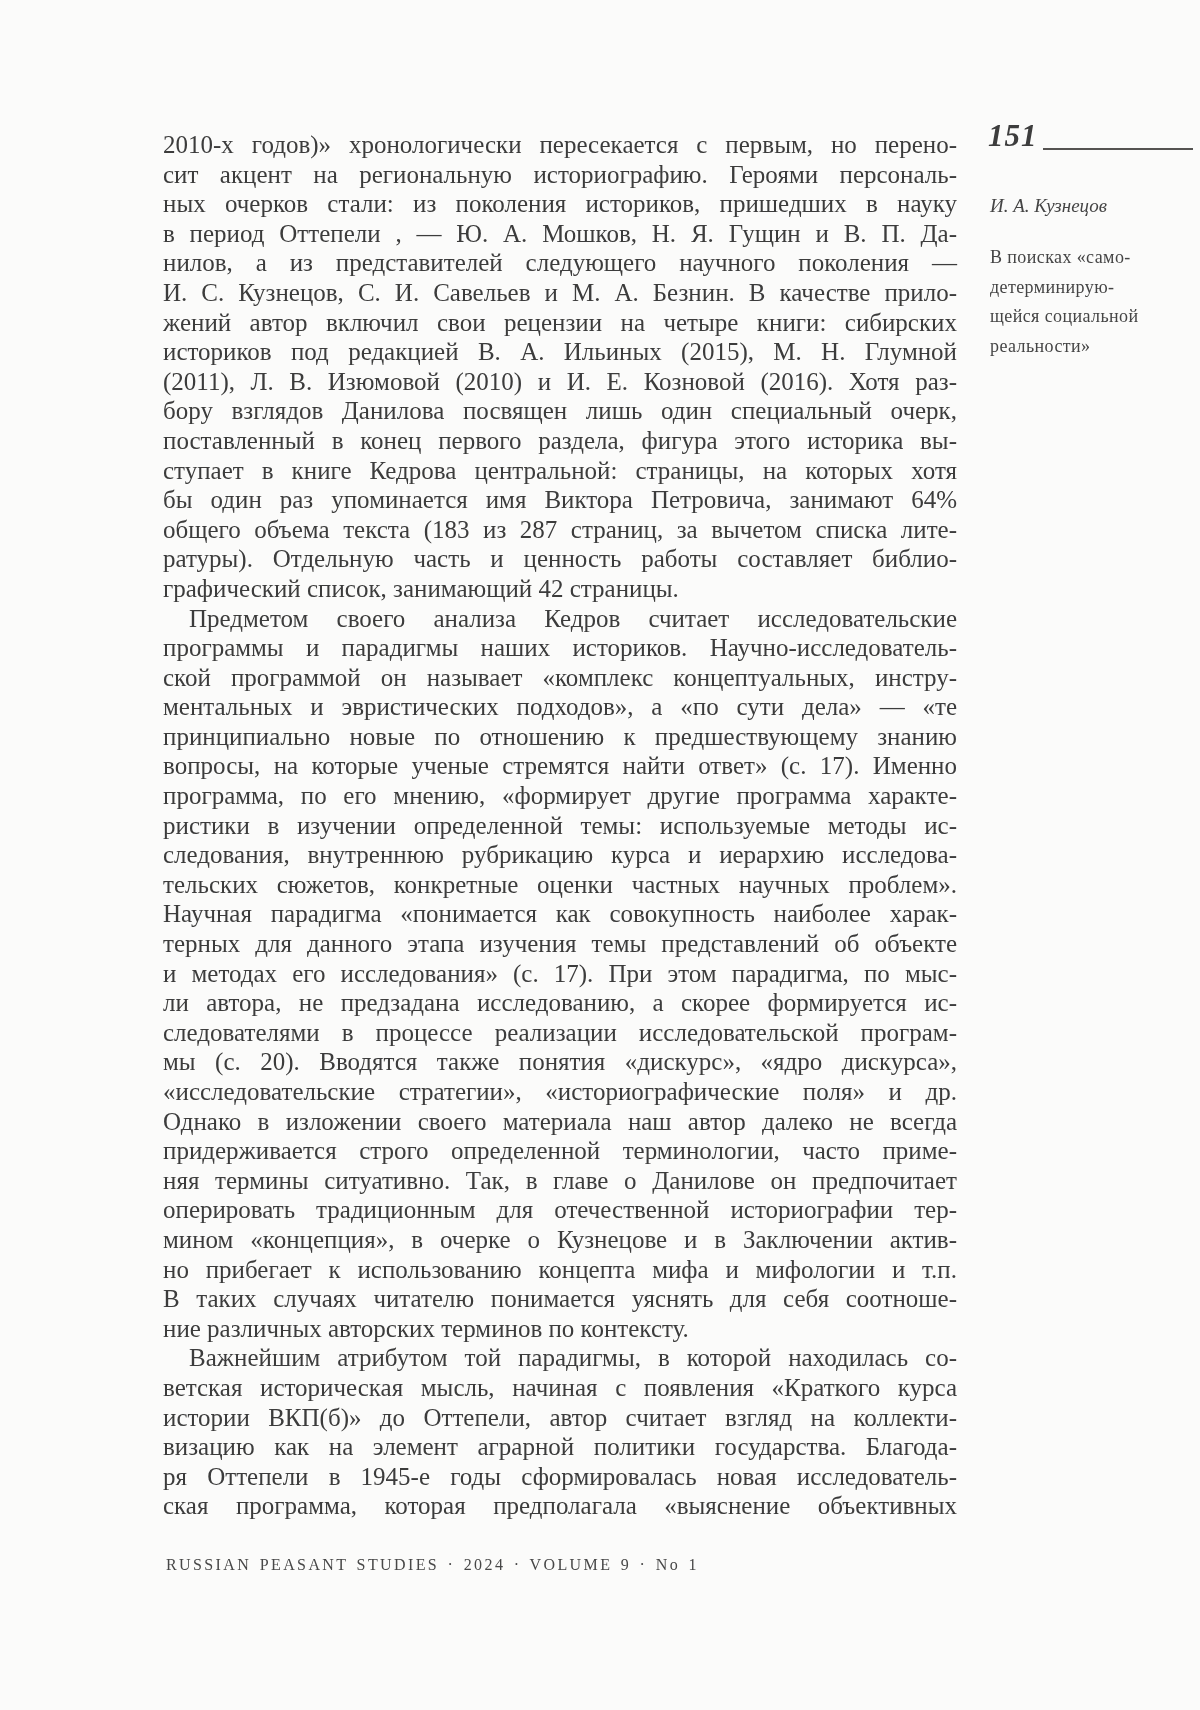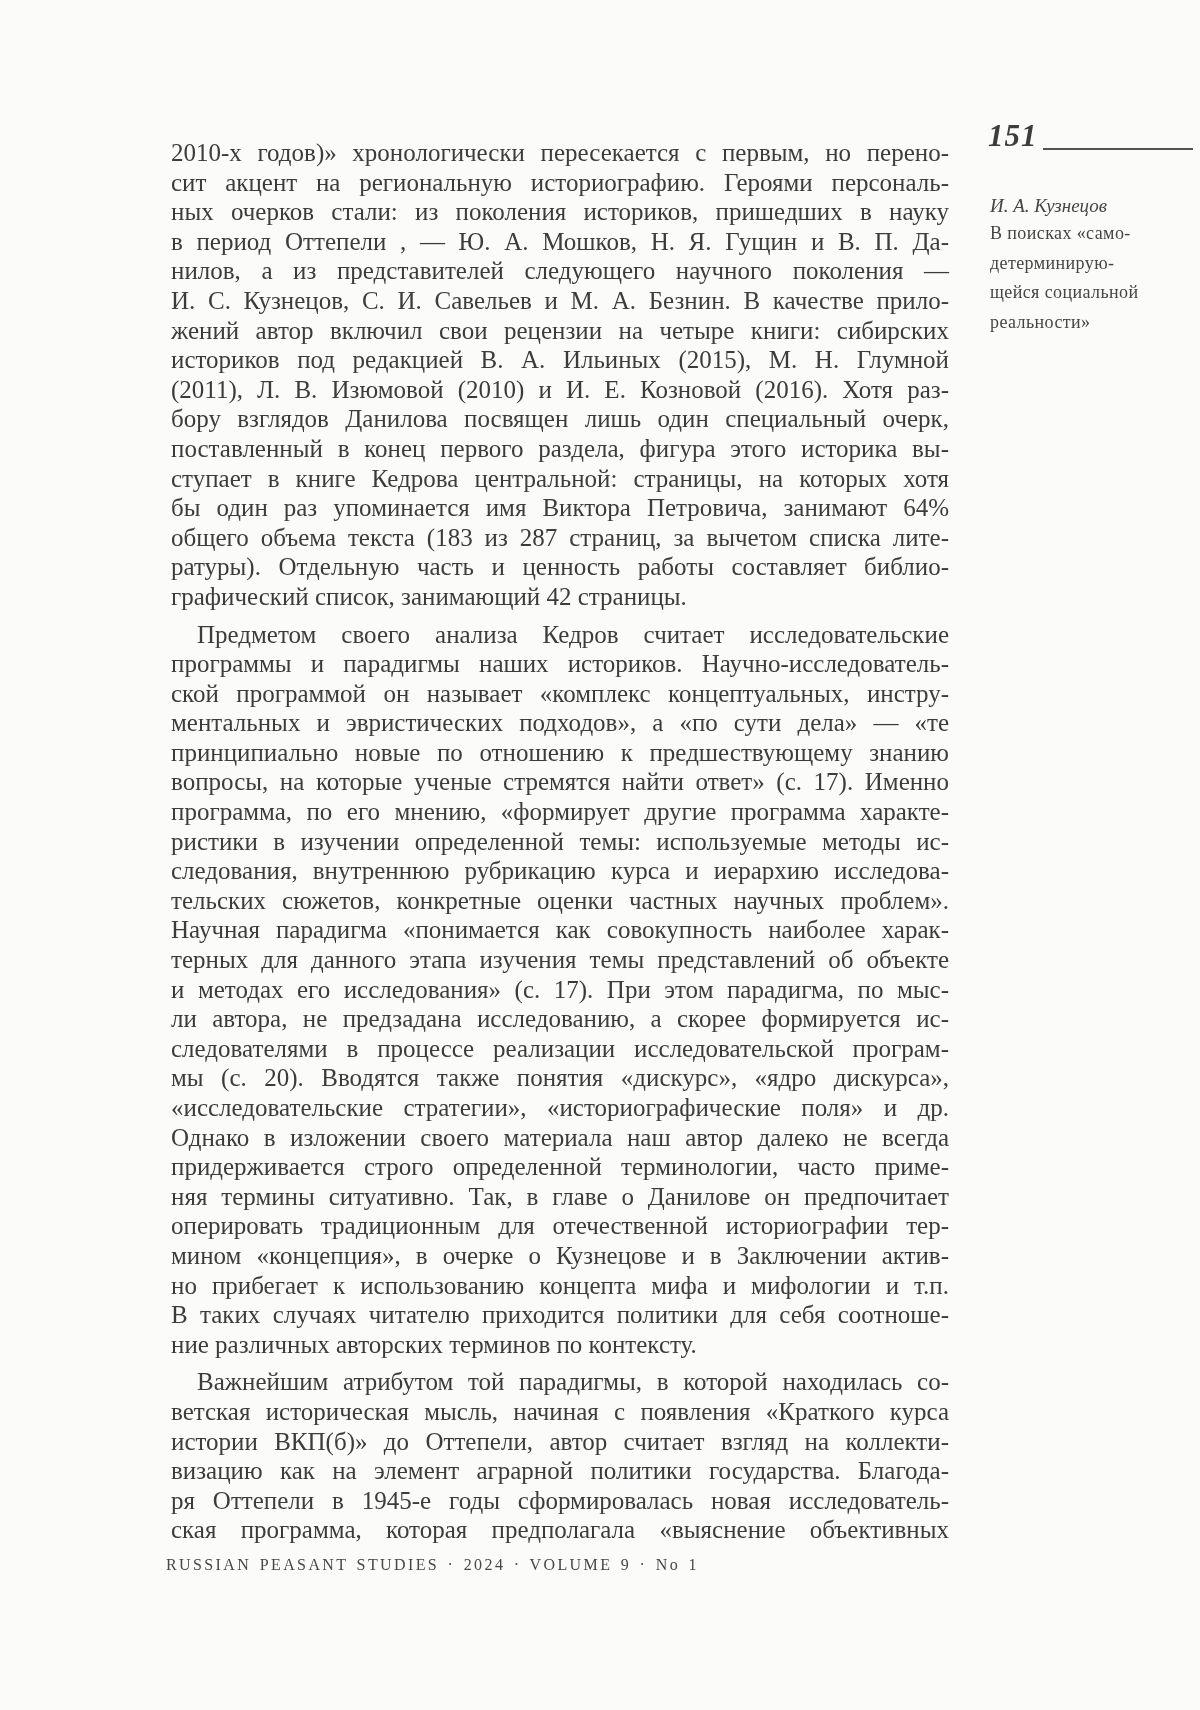--- a/index.html
+++ b/index.html
@@ -34,39 +34,39 @@
   
   .sidebar {
     position: absolute;
     left: 990px; top: 193px;
     width: 195px;
   }
   .sidebar .author {
     font-style: italic;
     font-size: 19px;
     line-height: 26px;
-    margin-bottom: 0;
+    margin-bottom: 24px;
     color: #454545;
   }
   .sidebar .rline {
     font-size: 18px;
     line-height: 29.5px;
     letter-spacing: 0.4px;
     color: #454545;
   }
   
   .bodycol {
     position: absolute;
     left: 163px; top: 130px;
     width: 794px;
     font-size: 25px;
     line-height: 29.6px;
     color: #3c3c3c;
   }
-  .paragraph { margin: 8px; }
+  .paragraph { margin: 0; }
   .line {
     text-align: justify;
     text-align-last: left;
   }
   .line.just { text-align-last: justify; }
   .line.first { text-indent: 26px; }
   
   .footer {
     position: absolute;
     left: 166px; top: 1556px;
@@ -131,21 +131,21 @@
         <div class="line just">ли автора, не предзадана исследованию, а скорее формируется ис-</div>
         <div class="line just">следователями в процессе реализации исследовательской програм-</div>
         <div class="line just">мы (с. 20). Вводятся также понятия «дискурс», «ядро дискурса»,</div>
         <div class="line just">«исследовательские стратегии», «историографические поля» и др.</div>
         <div class="line just">Однако в изложении своего материала наш автор далеко не всегда</div>
         <div class="line just">придерживается строго определенной терминологии, часто приме-</div>
         <div class="line just">няя термины ситуативно. Так, в главе о Данилове он предпочитает</div>
         <div class="line just">оперировать традиционным для отечественной историографии тер-</div>
         <div class="line just">мином «концепция», в очерке о Кузнецове и в Заключении актив-</div>
         <div class="line just">но прибегает к использованию концепта мифа и мифологии и т.п.</div>
-        <div class="line just">В таких случаях читателю приходится политики для себя соотноше-</div>
+        <div class="line just">В таких случаях читателю понимается уяснять для себя соотноше-</div>
         <div class="line">ние различных авторских терминов по контексту.</div>
       </div>
       <div class="paragraph">
         <div class="line just first">Важнейшим атрибутом той парадигмы, в которой находилась со-</div>
         <div class="line just">ветская историческая мысль, начиная с появления «Краткого курса</div>
         <div class="line just">истории ВКП(б)» до Оттепели, автор считает взгляд на коллекти-</div>
         <div class="line just">визацию как на элемент аграрной политики государства. Благода-</div>
         <div class="line just">ря Оттепели  в 1945-е годы сформировалась новая исследователь-</div>
         <div class="line just">ская программа, которая предполагала «выяснение объективных</div>
       </div>

